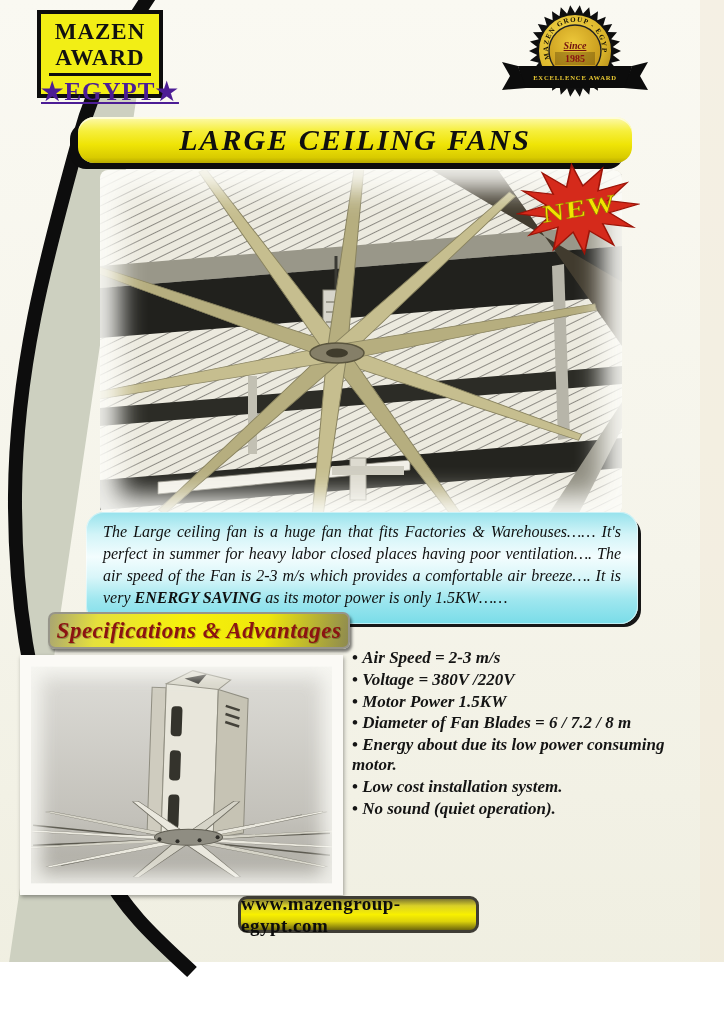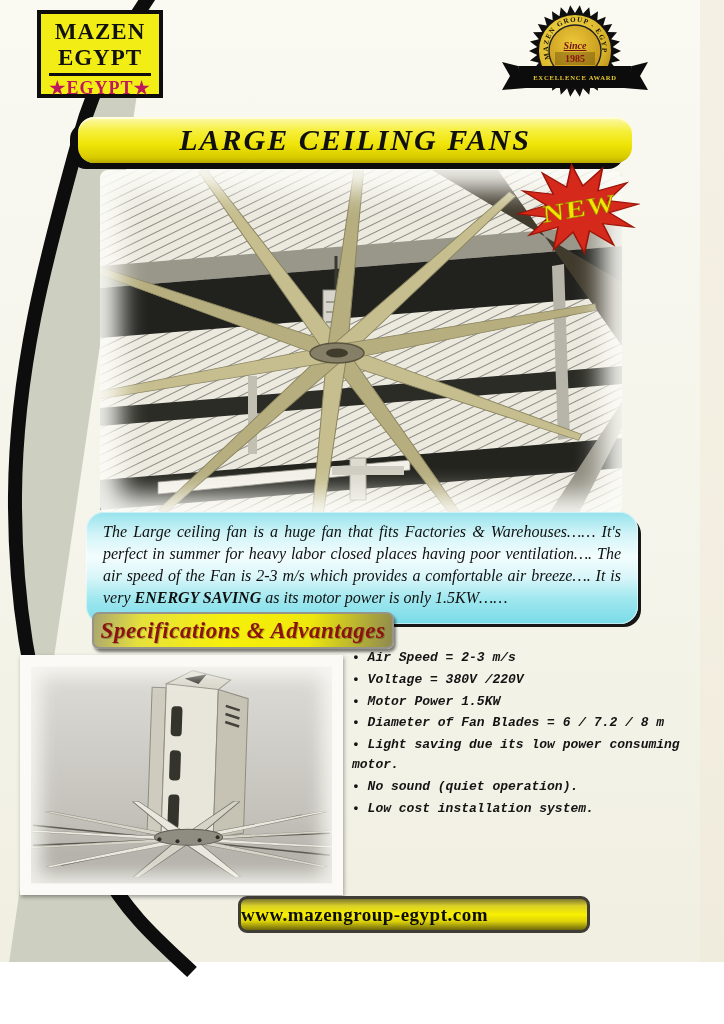--- a/index.html
+++ b/index.html
@@ -4,21 +4,21 @@
 <style>
   html,body{margin:0;padding:0;}
   body{width:724px;height:1024px;background:#ffffff;font-family:"Liberation Serif",serif;overflow:hidden;}
   .page{position:relative;width:724px;height:1024px;background:linear-gradient(180deg,#faf9f2 0%,#f5f4ea 55%,#efeee0 100%);overflow:hidden;}
   .bg-svg{position:absolute;left:0;top:0;z-index:0;}
 
   
   .logo-box{position:absolute;left:37px;top:10px;width:126px;height:88px;background:#f2ee15;border:4px solid #0d0d0d;z-index:3;text-align:center;box-sizing:border-box;padding-top:5px;}
   .logo-box .l1,.logo-box .l2{font-size:23px;font-weight:bold;color:#111;line-height:26px;letter-spacing:1px;}
   .logo-divider{width:86%;height:3px;background:#0d0d0d;margin:2px auto 1px auto;}
-  .logo-box .l3{font-size:18px;font-weight:bold;color:#be185d;letter-spacing:1px;}
+  .logo-box .l3{font-size:25px;font-weight:bold;color:#4c1d95;letter-spacing:1px;text-decoration:underline;}
 
   
   .seal{position:absolute;left:500px;top:4px;width:150px;height:110px;z-index:3;}
 
   
   .title-banner{position:absolute;left:78px;top:117px;width:554px;height:46px;z-index:3;
     background:linear-gradient(180deg,#fdfab0 0%,#f6ef3d 30%,#efe406 60%,#d9cb00 88%,#b7aa00 100%);
     border-radius:16px;box-shadow:-8px 6px 0 #0c0c0c, inset 0 2px 0 rgba(255,255,255,.6);
     display:flex;align-items:center;justify-content:center;}
   .title-banner .t{font-size:30px;font-weight:bold;font-style:italic;color:#101010;letter-spacing:2px;}
@@ -36,37 +36,37 @@
     background:linear-gradient(180deg,#96e2ec 0%,#d2f4f8 20%,#f3fdfe 40%,#d9f6f9 58%,#9fe7ef 78%,#79dce8 100%);
     box-shadow:4px 4px 0 -1px #171717, inset 0 0 0 1px rgba(255,255,255,.5);
     box-sizing:border-box;padding:9px 17px 8px 17px;}
   .desc-box p{margin:0;font-style:italic;font-size:16px;line-height:1.37;color:#101010;text-align:justify;}
   .desc-box .hl{font-weight:bold;}
 
   
   .spec-header{position:absolute;left:48px;top:612px;width:302px;height:37px;z-index:2;
     background:linear-gradient(100deg,#a9a572 0%,#e5e03c 16%,#f7f00a 45%,#eee70c 72%,#8e8a50 100%);
     border:2px solid #97958a;border-radius:7px;box-shadow:2px 3px 3px rgba(0,0,0,.5);
-    display:flex;align-items:center;justify-content:center;box-sizing:border-box;margin-left:44px;}
+    display:flex;align-items:center;justify-content:center;box-sizing:border-box;}
   .spec-header .t{font-size:23px;font-weight:bold;font-style:italic;color:#8c1212;letter-spacing:.5px;text-shadow:1px 1px 0 rgba(0,0,0,.25);}
 
   
   .spec-list{position:absolute;left:352px;top:648px;width:332px;z-index:2;list-style:none;margin:0;padding:0;}
-  .spec-list li{font-size:13px;font-weight:bold;font-style:italic;color:#141414;line-height:19.8px;margin-bottom:2px;font-family:Liberation Mono, monospace;}
+  .spec-list li{font-size:17px;font-weight:bold;font-style:italic;color:#141414;line-height:19.8px;margin-bottom:2px;}
   .spec-list li::before{content:"• ";font-style:normal;}
 
   
   .small-photo{position:absolute;left:20px;top:655px;width:323px;height:240px;z-index:2;background:#fbfaf6;box-sizing:border-box;padding:11px;box-shadow:1px 2px 4px rgba(0,0,0,.35);}
   .small-photo-inner{position:relative;width:100%;height:100%;overflow:hidden;}
 
   
-  .website-bar{position:absolute;left:238px;top:896px;width:352px;height:37px;z-index:2;
+  .website-bar{position:absolute;left:238px;top:896px;width:241px;height:37px;z-index:2;
     background:linear-gradient(180deg,#7d7730 0%,#d9d028 22%,#f8f000 50%,#ddd30a 72%,#6e670d 100%);
     border:3px solid #3f3d35;border-radius:9px;box-sizing:border-box;
-    display:flex;align-items:center;}
+    display:flex;align-items:center;justify-content:center;}
   .website-bar .t{font-size:19px;font-weight:bold;color:#0c0c0c;letter-spacing:.5px;}
 
   
   .blades-main polygon{fill:#b6ae7f;stroke:#89835f;stroke-width:1;}
   .blades-main polygon:nth-child(odd){fill:#c6be8f;}
   .blades-small polygon{fill:#eae8de;stroke:#6f6d62;stroke-width:1.2;}
   .blades-small polygon:nth-child(even){fill:#d6d4c8;}
 </style>
 </head>
 <body>
@@ -75,21 +75,21 @@
 
   <svg class="bg-svg" width="724" height="1024" viewBox="0 0 724 1024">
     <path d="M 152,-8 C 120,40 95,80 80,135 C 50,245 16,360 15,495 C 14,650 48,770 102,868 C 128,915 158,940 192,972 L 192,1024 L 0,1024 Z" fill="#cdd0c0"></path>
     <rect x="700" y="0" width="24" height="962" fill="#f0e9d8" opacity="0.55"></rect>
     <rect x="0" y="962" width="724" height="62" fill="#ffffff"></rect>
     <path d="M 152,-8 C 120,40 95,80 80,135 C 50,245 16,360 15,495 C 14,650 48,770 102,868 C 128,915 158,940 192,972" fill="none" stroke="#0d0d0d" stroke-width="14"></path>
   </svg>
 
   <div class="logo-box">
     <div class="l1">MAZEN</div>
-    <div class="l2">EGYPT</div>
+    <div class="l2">AWARD</div>
     <div class="logo-divider"></div>
     <div class="l3">★EGYPT★</div>
   </div>
 
   <svg class="seal" viewBox="0 0 150 110">
     <defs>
       <radialGradient id="gold1" cx="40%" cy="35%" r="80%">
         <stop offset="0%" stop-color="#f4d94e"></stop>
           <stop offset="60%" stop-color="#ddb82c"></stop>
           <stop offset="100%" stop-color="#a67c12"></stop>
@@ -176,23 +176,23 @@
 
   <div class="spec-header">
     <span class="t">Specifications &amp; Advantages</span>
   </div>
 
   <ul class="spec-list">
     <li>Air Speed = 2-3 m/s</li>
     <li>Voltage = 380V /220V</li>
     <li>Motor Power 1.5KW</li>
     <li>Diameter of Fan Blades = 6 / 7.2 / 8 m</li>
-    <li>Light saving due its low power consuming motor.</li>
+    <li>Energy about due its low power consuming motor.</li>
+    <li>Low cost installation system.</li>
     <li>No sound (quiet operation).</li>
-    <li>Low cost installation system.</li>
   </ul>
 
   <div class="small-photo">
     <div class="small-photo-inner">
       <svg width="301" height="218" viewBox="0 0 300 216">
         <defs>
           <linearGradient id="grayBg" x1="0" y1="0" x2="0" y2="1">
             <stop offset="0%" stop-color="#dddcd7"></stop>
               <stop offset="70%" stop-color="#c3c1ba"></stop>
               <stop offset="100%" stop-color="#aaa8a0"></stop>

